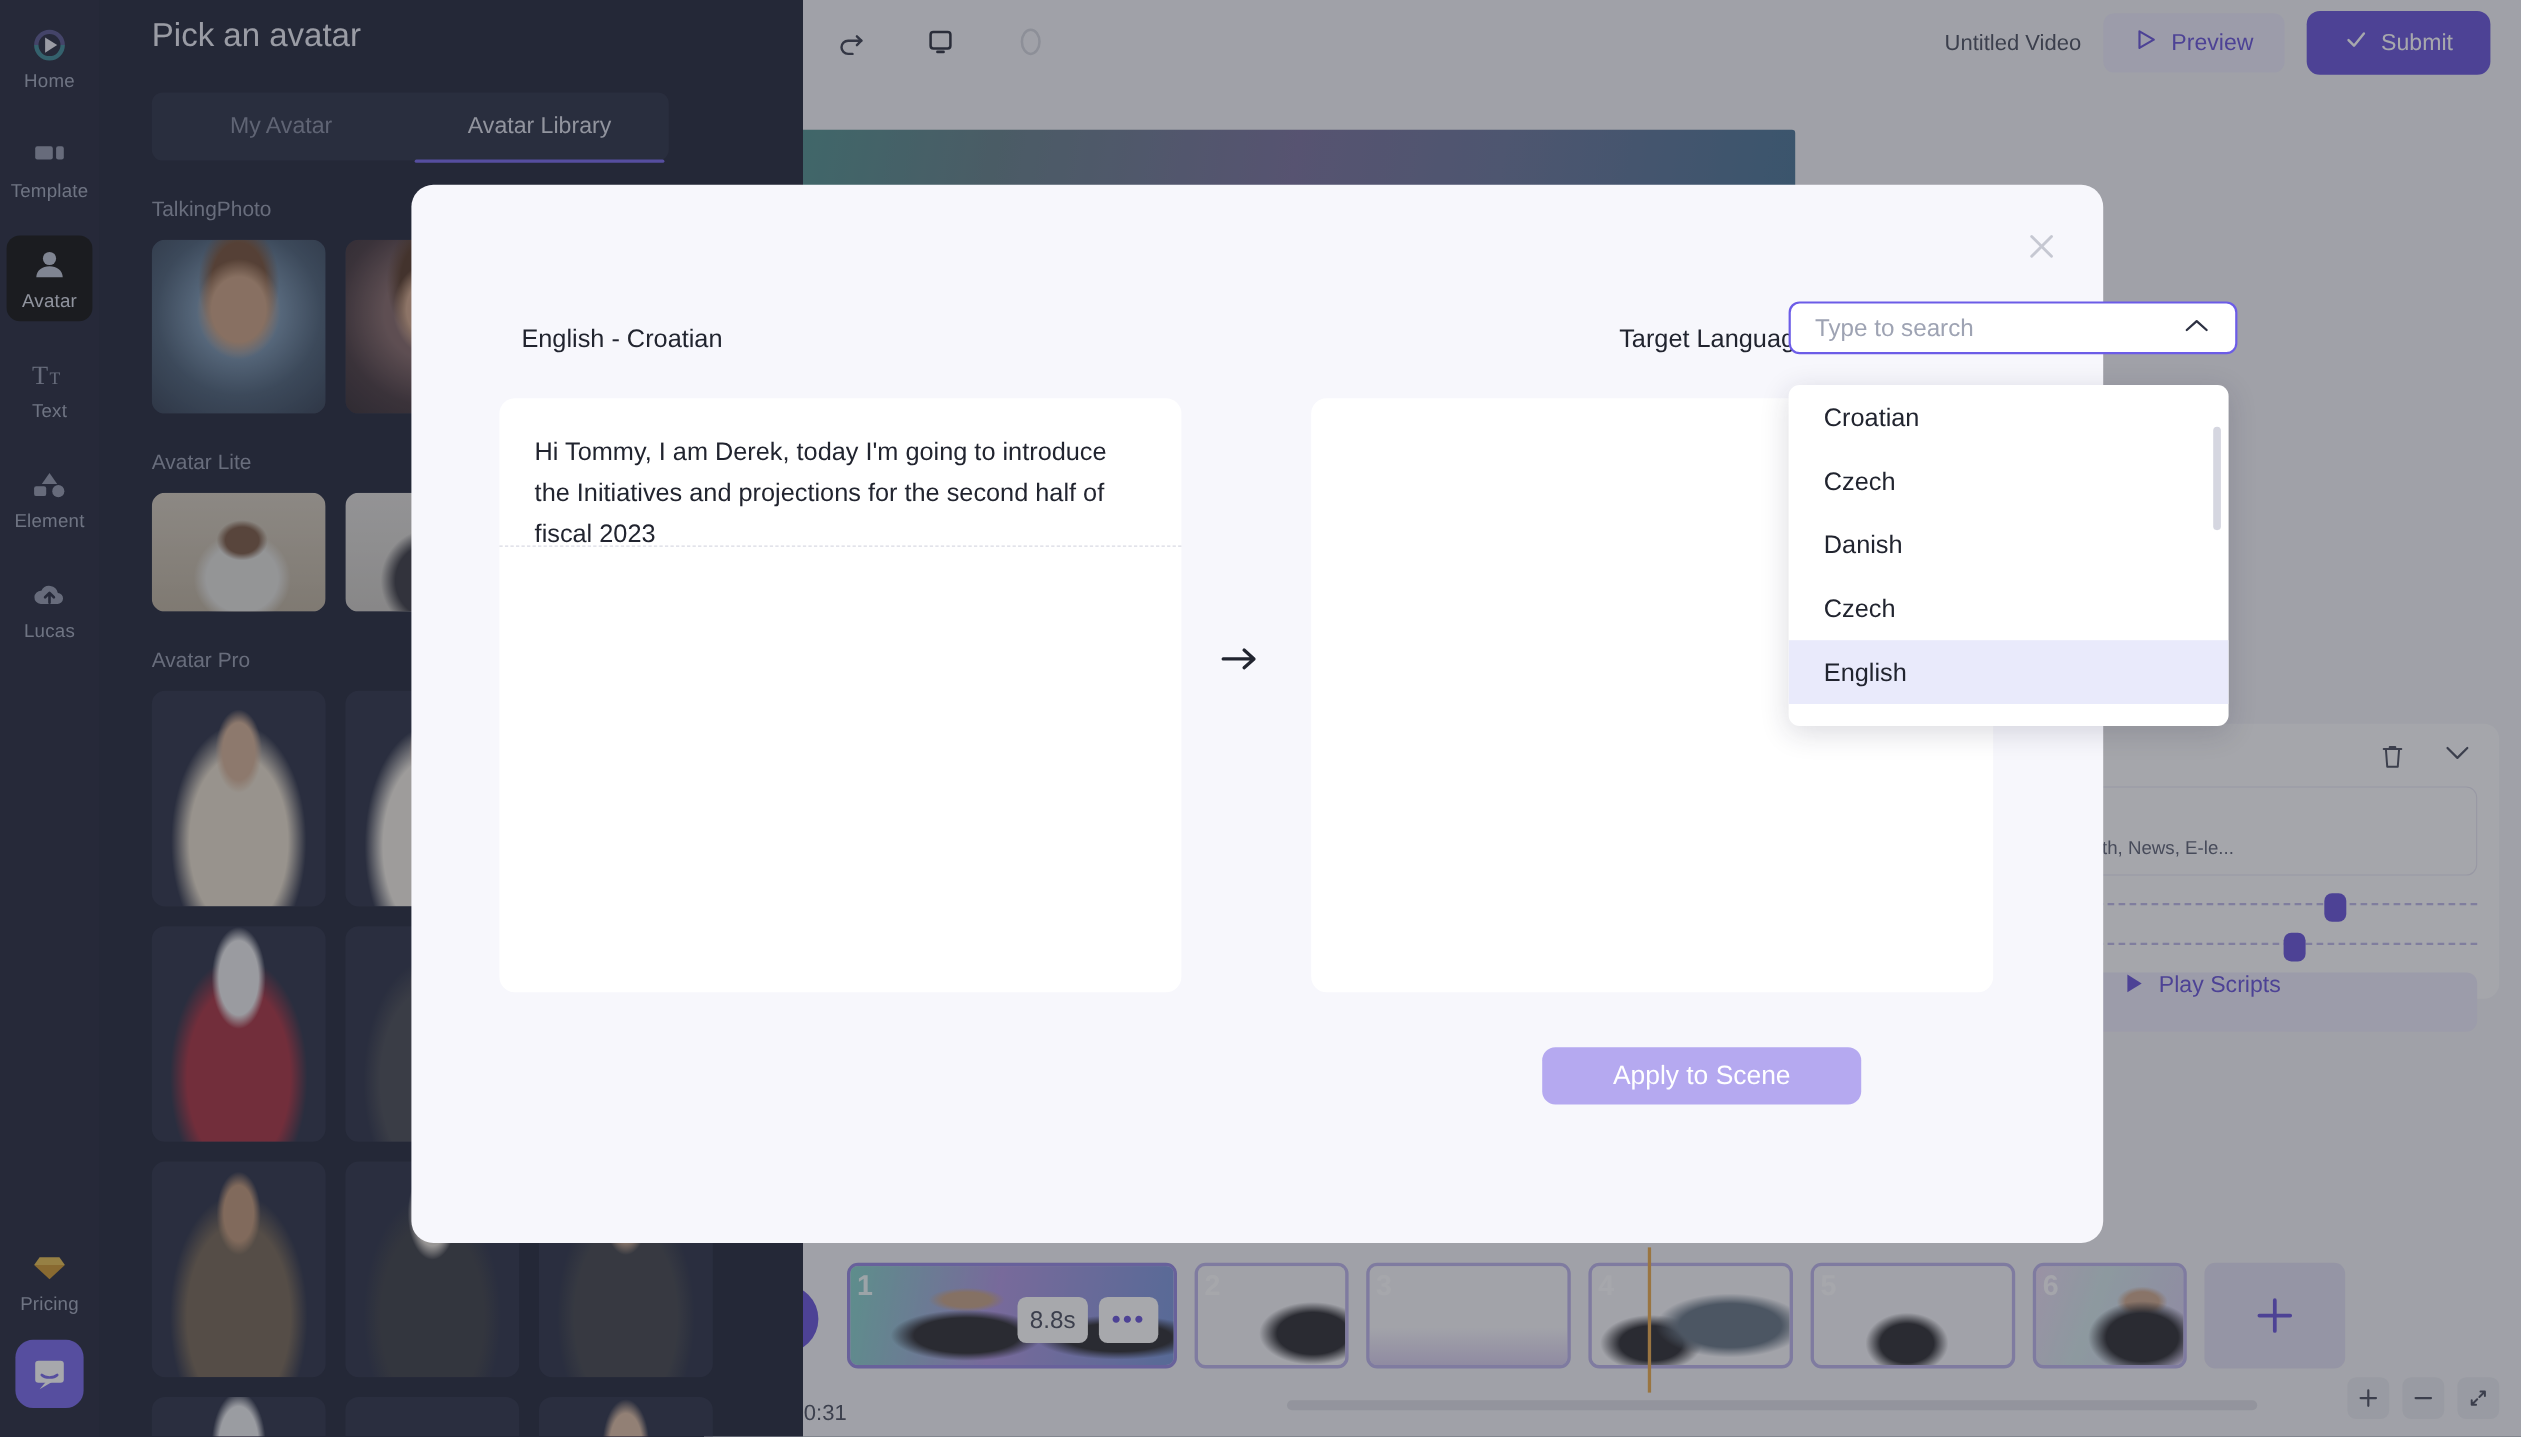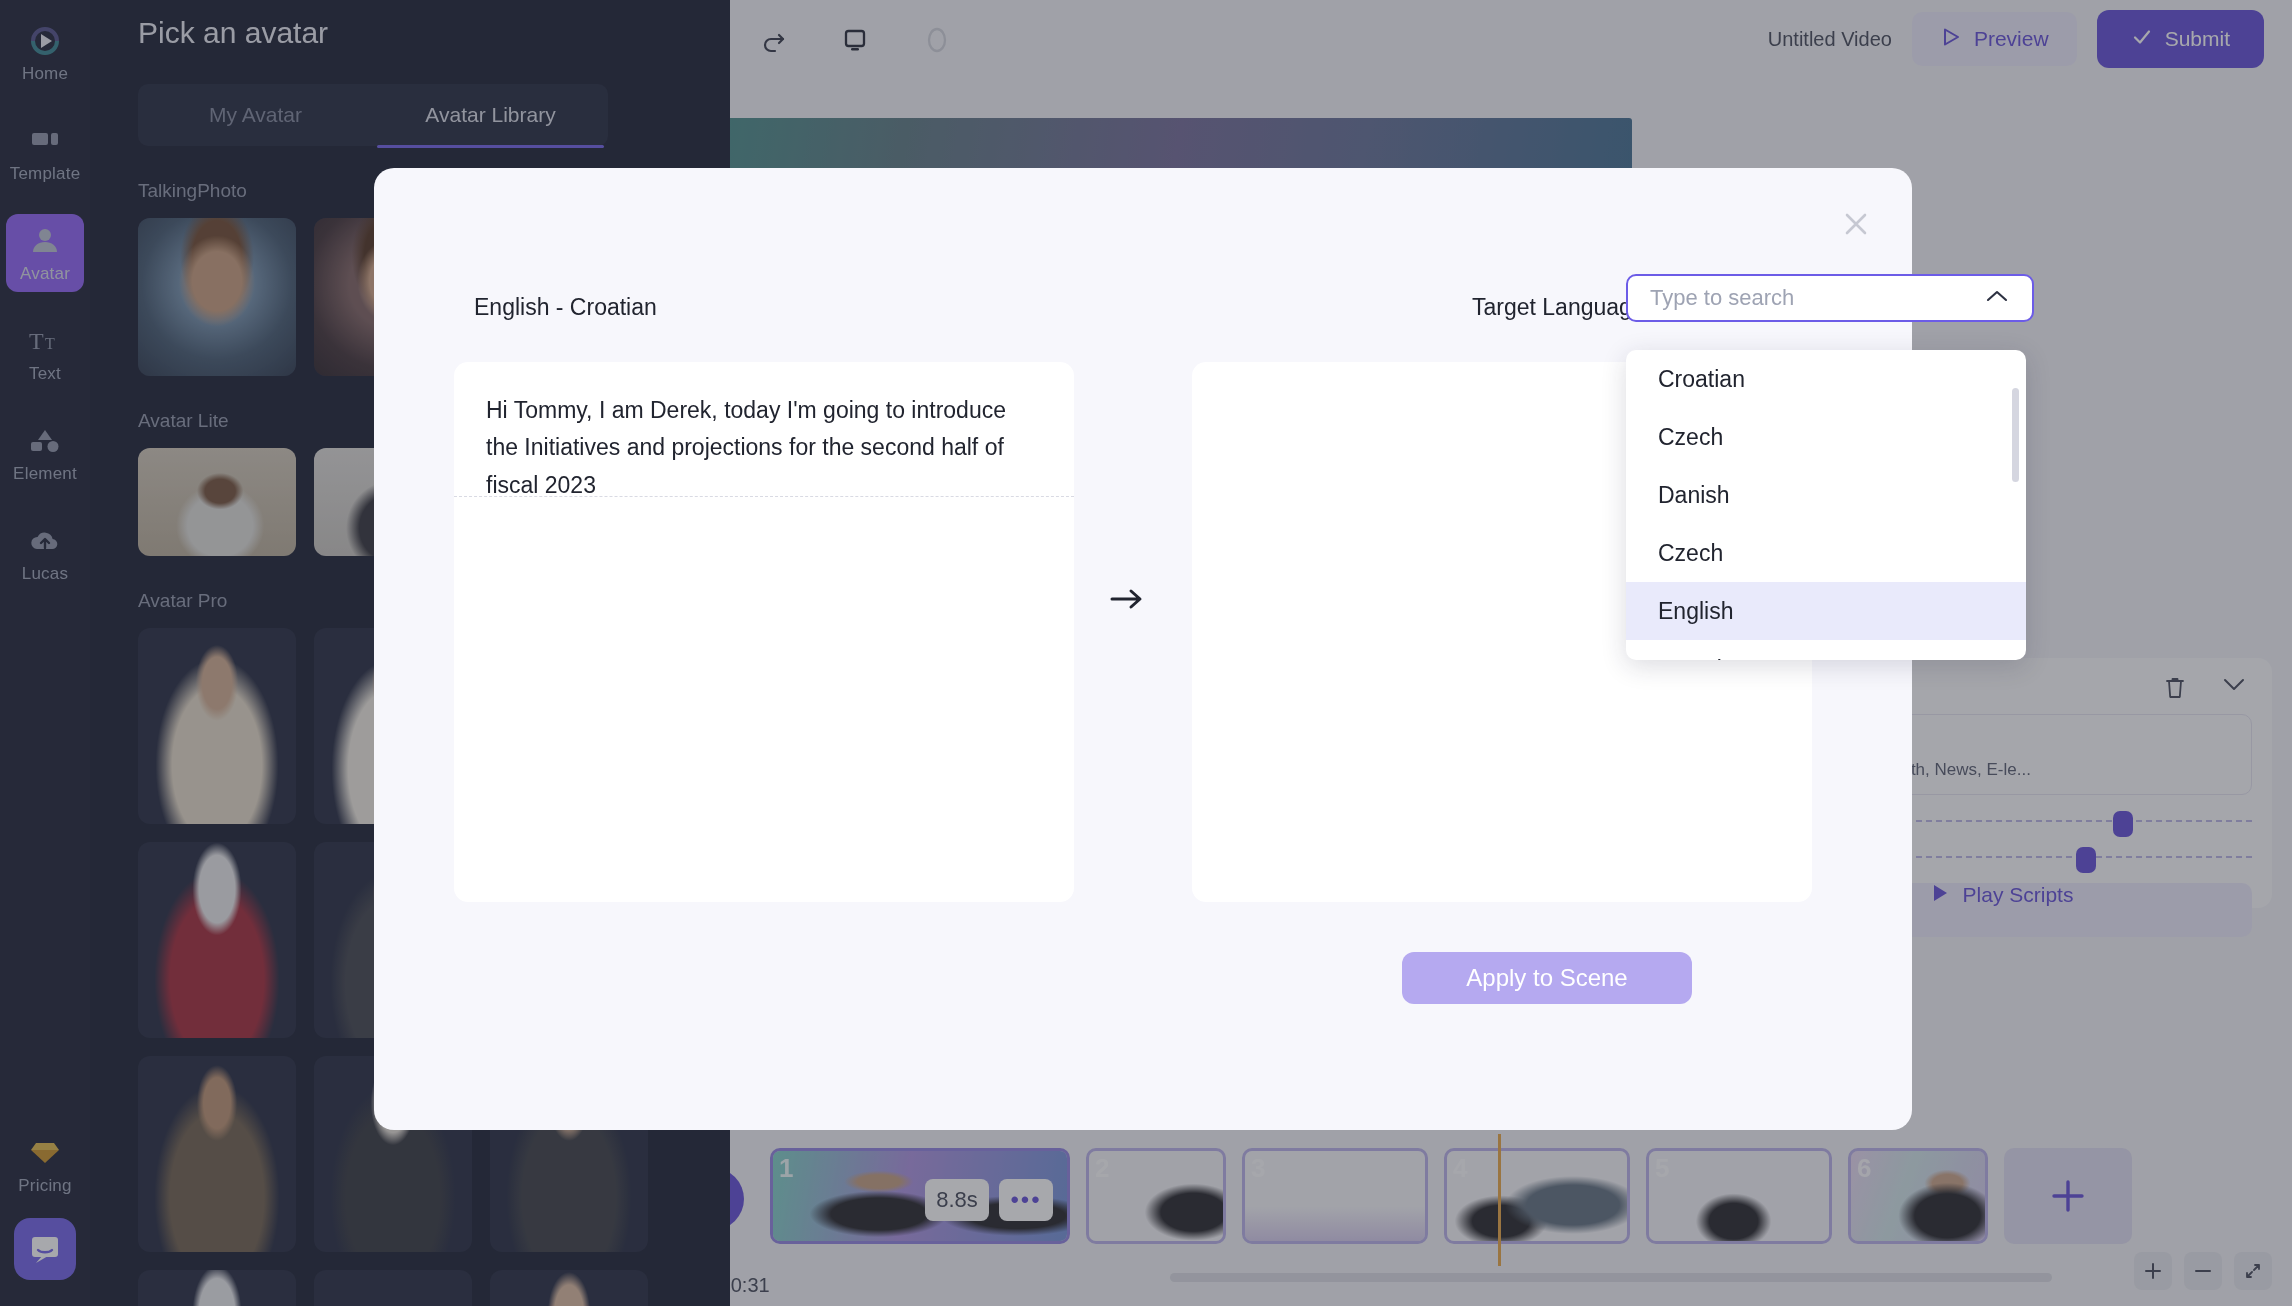--- a/index.html
+++ b/index.html
@@ -17,21 +17,21 @@
     background: #14192e;
     display: flex; flex-direction: column; align-items: center;
     padding-top: 14px;
     z-index: 5;
   }
   .rail-item {
     width: 78px; padding: 10px 0 8px;
     display: flex; flex-direction: column; align-items: center; gap: 6px;
     border-radius: 12px; margin-bottom: 22px; cursor: pointer;
   }
-  .rail-item.active { background: #8b5cf6; }
+  .rail-item.active { background: #000000; }
   .rail-label { font-size: 17px; color: #9aa1b5; letter-spacing: .2px; }
   .rail-item.active .rail-label { color: #d6dae6; }
   .rail-ico { width: 34px; height: 34px; display:flex; align-items:center; justify-content:center; }
   .rail-ico svg { display:block; }
   #rail-spacer { flex: 1 1 auto; }
   #rail-pricing { margin-bottom: 14px; }
   #chat-bubble {
     width: 62px; height: 62px; border-radius: 16px; background: #6c5ce7;
     display:flex; align-items:center; justify-content:center;
     margin-bottom: 26px; cursor: pointer;
@@ -61,21 +61,21 @@
   .card { height: 108px; border-radius: 12px; background: #1c2239; overflow: hidden; position: relative; cursor: pointer; }
   .card.tall { height: 158px; }
   .card.portrait { height: 196px; }
   .ph { position:absolute; inset:0; }
 
   
   #editor {
     position: absolute; left: 640px; top: 0; right: 0; bottom: 0;
     background: #f2f3f7; z-index: 3;
   }
-  #toolbar { height: 78px; display: flex; align-items: flex-start; padding: 17px 28px; position: relative; gap: 22px; }
+  #toolbar { height: 78px; display: flex; align-items: flex-end; padding: 17px 28px; position: relative; gap: 22px; }
   .tb-ico { width: 46px; height: 46px; display:flex; align-items:center; justify-content:center; margin-right: 14px; cursor: pointer; border-radius:8px; }
   #tb-right { position: absolute; right: 28px; top: 0; height: 78px; display: flex; align-items: center; gap: 20px; }
   #doc-title { font-size: 20px; color: #3c4152; }
   #preview-btn {
     height: 54px; padding: 0 28px; border-radius: 10px; background: #eceafb;
     display:flex; align-items:center; gap: 12px; color: #5b46d6; font-size: 21px; cursor:pointer;
   }
   #submit-btn {
     height: 58px; padding: 0 34px; border-radius: 12px; background: #5b46d6;
     display:flex; align-items:center; gap: 12px; color: #fff; font-size: 21px; cursor:pointer;

